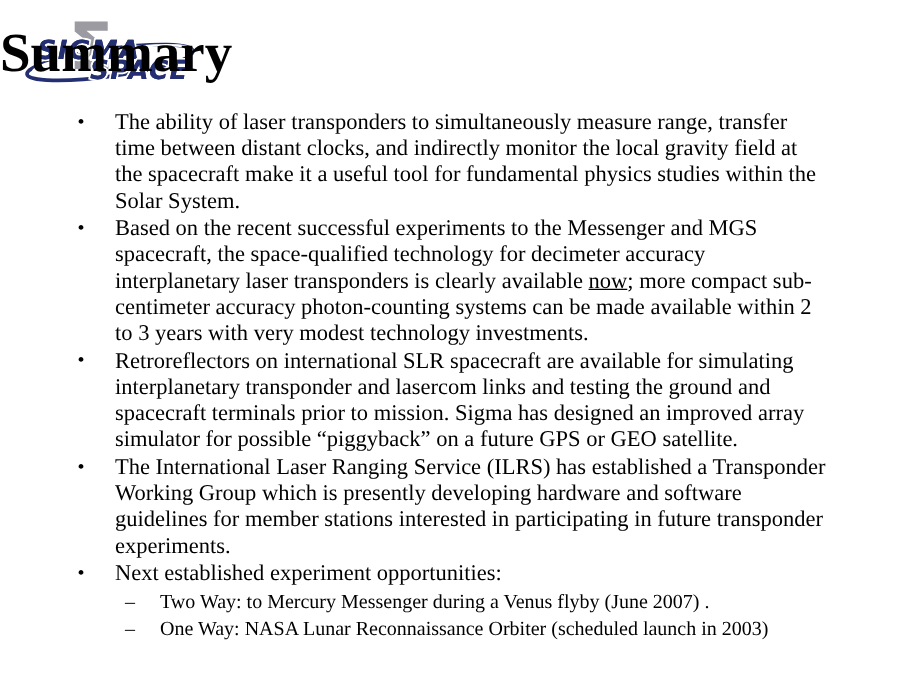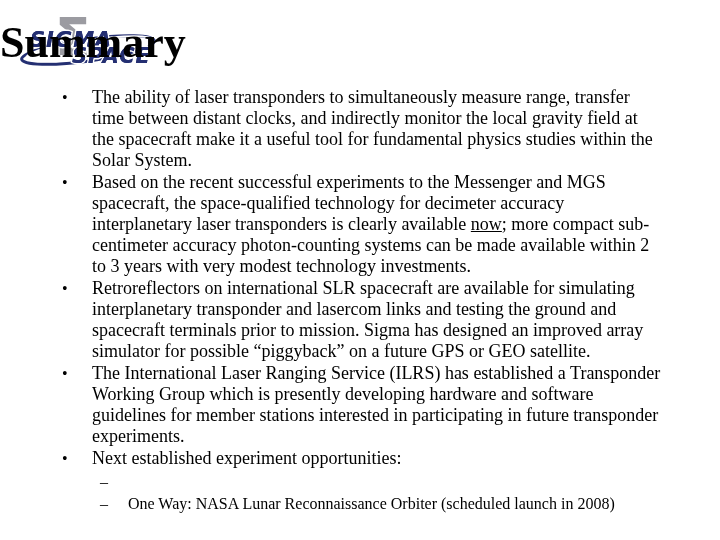--- a/index.html
+++ b/index.html
@@ -138,21 +138,22 @@
     </div>
 
     <div class="bullet-item">
       <span class="bullet-marker">•</span>
       <span class="bullet-text">Next established experiment opportunities:</span>
     </div>
 
     <div class="sub-list">
       <div class="sub-bullet-item">
         <span class="sub-bullet-marker">–</span>
+        <span class="sub-bullet-text">Two Way: to Mercury Messenger during a Venus flyby (June 2007) .</span>
       </div>
       <div class="sub-bullet-item">
         <span class="sub-bullet-marker">–</span>
-        <span class="sub-bullet-text">One Way: NASA Lunar Reconnaissance Orbiter (scheduled launch in 2008)</span>
+        <span class="sub-bullet-text">One Way: NASA Lunar Reconnaissance Orbiter (scheduled launch in 2003)</span>
       </div>
     </div>
 
   </div>
 </div>
 
 </body></html>

